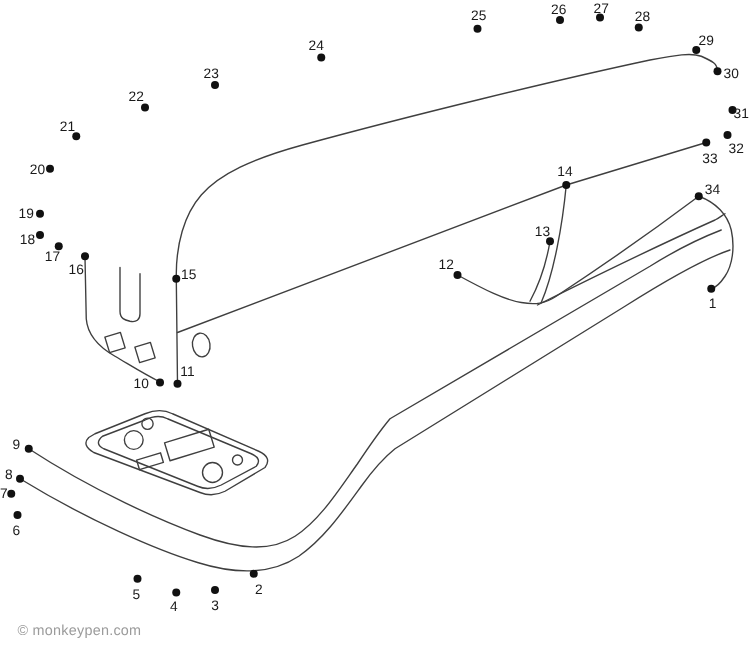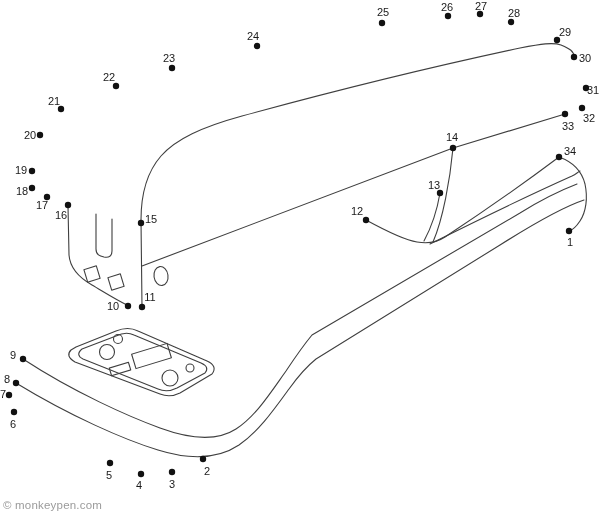--- a/index.html
+++ b/index.html
@@ -30,21 +30,21 @@
   .dot {
     stroke: none;
   }
   .dot-label {
     font-family: "Liberation Sans", sans-serif;
     font-size: 11px;
     font-weight: normal;
   }
   #watermark {
     position: absolute;
-    left: 3px;
+    left: 14px;
     top: 499px;
     font-size: 11.5px;
     letter-spacing: 0.2px;
   }
 </style>
 </head>
 <body>
 
 <div id="page" style="background: rgb(255, 255, 255);">
 

